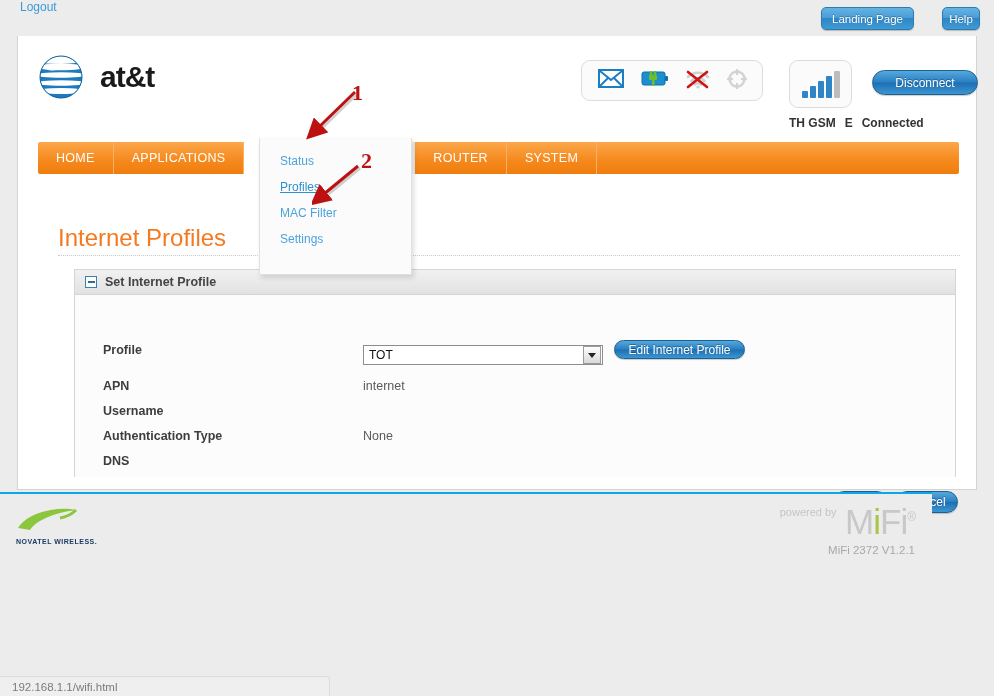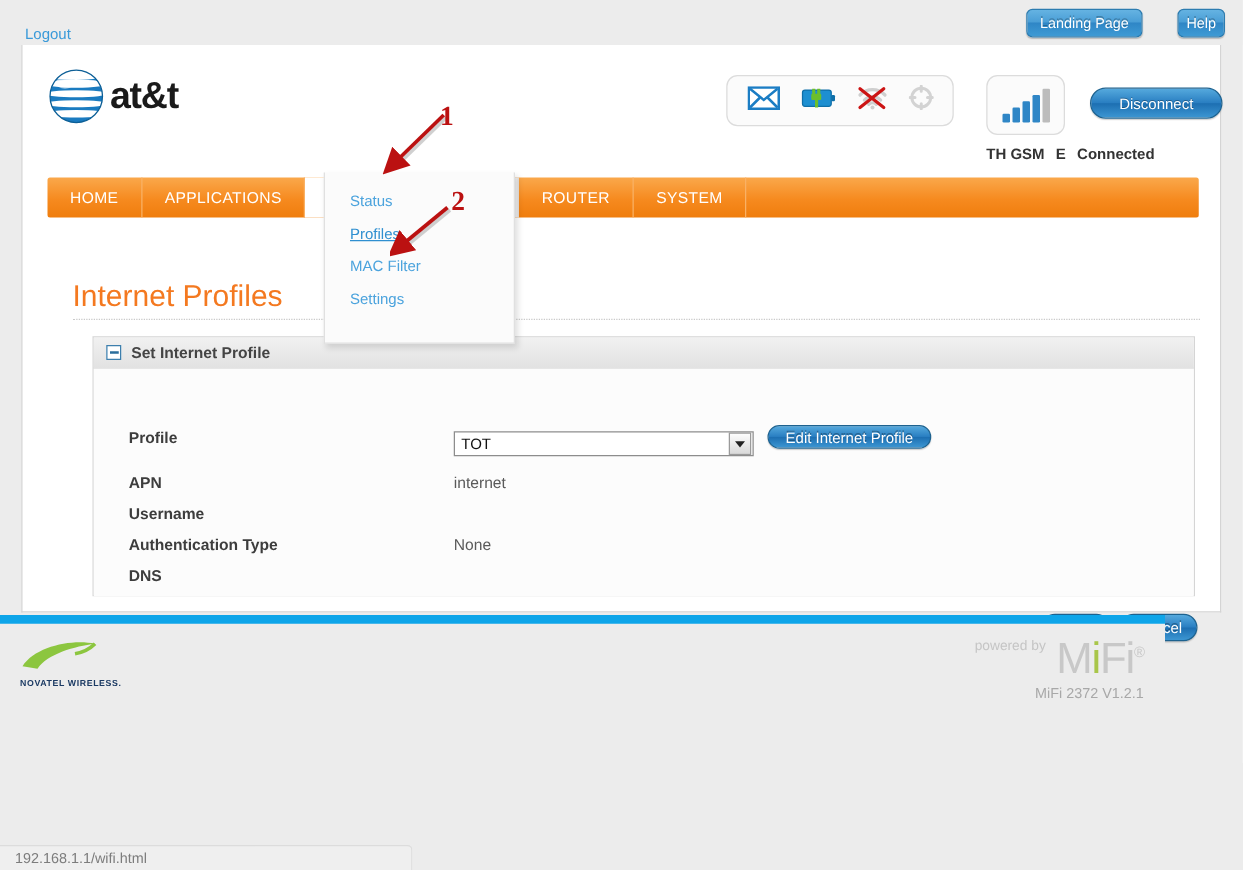--- a/index.html
+++ b/index.html
@@ -9,21 +9,21 @@
     font-family: "Liberation Sans", sans-serif;
     overflow: hidden;
   }
 
   
   .topbar {
     position: absolute; left: 0; top: 0; width: 994px; height: 36px;
     background: #ececec;
   }
   .logout-link {
-    position: absolute; left: 20px; top: 20px;
+    position: absolute; left: 20px; top: 0;
     font-size: 12px; color: #3a9ad9; text-decoration: none;
   }
   .top-btn {
     position: absolute; top: 7px; height: 23px;
     border-radius: 5px;
     background: linear-gradient(to bottom, #65b3e2 0%, #4a9ed6 45%, #2f86c6 50%, #3e9ad4 100%);
     border: 1px solid #2c7cb0;
     color: #ffffff; font-size: 11.5px;
     display: flex; align-items: center; justify-content: center;
     box-shadow: 0 1px 1px rgba(0,0,0,.22);
@@ -37,21 +37,21 @@
     position: absolute; left: 17px; top: 36px;
     width: 960px; height: 454px;
     background: #ffffff;
     border: 1px solid #d4d4d4;
     border-top: none;
   }
 
   
   .brand { position: absolute; left: 20px; top: 18px; display: flex; align-items: center; }
   .globe { width: 46px; height: 46px; position: relative; }
-  .att-text { font-size: 30px; font-weight: bold; color: #1a1a1a; letter-spacing: -1px; margin-left: 4px; }
+  .att-text { font-size: 30px; font-weight: bold; color: #1a1a1a; letter-spacing: -1px; margin-left: 16px; }
 
   .status-pod {
     position: absolute; left: 563px; top: 24px;
     width: 182px; height: 41px;
     background: #fbfbfb;
     border: 1px solid #dcdcdc; border-radius: 9px;
     display: flex; align-items: center; justify-content: space-around;
     padding: 0 8px;
   }
   .sig-pod {
@@ -192,21 +192,21 @@
     display: flex; align-items: center; justify-content: center;
     text-shadow: 0 -1px 0 rgba(0,0,0,.3);
     box-shadow: 0 1px 1px rgba(0,0,0,.2);
   }
   .btn-apply { left: 815px; width: 55px; }
   .btn-cancel { left: 878px; width: 62px; }
 
   
   .footer {
     position: absolute; left: 0; top: 492px; width: 932px; height: 80px;
-    background: #ececec; border-top: 7px solid #0ea5e9;
+    background: #ececec; border-top: 2px solid #0ea5e9;
   }
   .novatel { position: absolute; left: 16px; top: 12px; width: 110px; }
   .novatel-name { font-size: 7px; font-weight: bold; color: #1b3a63; letter-spacing: .5px; margin-top: 2px; font-family: "Liberation Sans", sans-serif; }
   .mifi-block { position: absolute; right: 17px; top: 8px; text-align: right; }
   .powered { font-size: 11px; color: #c5c5c5; display: inline-block; vertical-align: 18px; margin-right: 4px; }
   .mifi-word { font-size: 35px; color: #c8c8c8; display: inline-block; letter-spacing: -1px; }
   .mifi-word em { font-style: normal; color: #a9c64a; }
   .mifi-ver { font-size: 11.5px; color: #a8a8a8; margin-top: 2px; }
 
   

